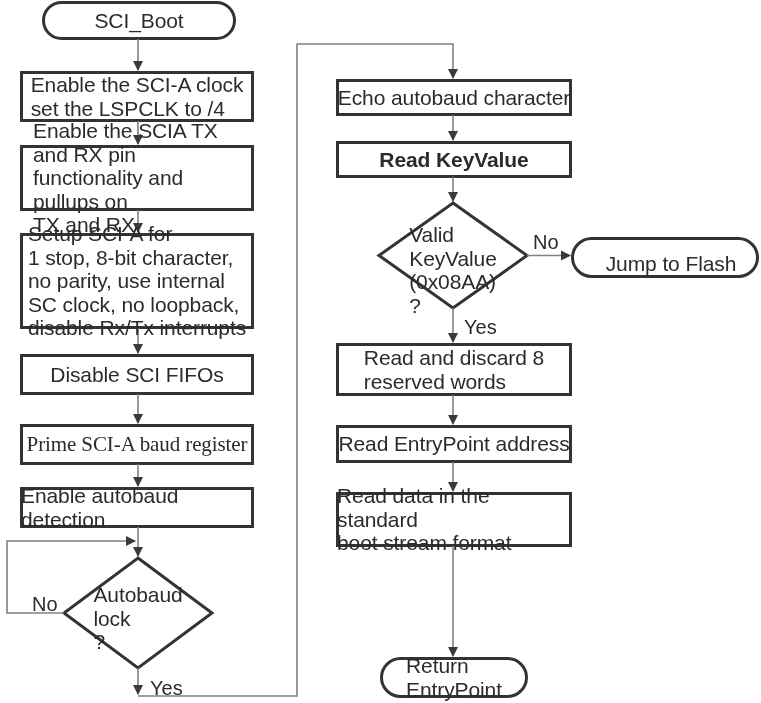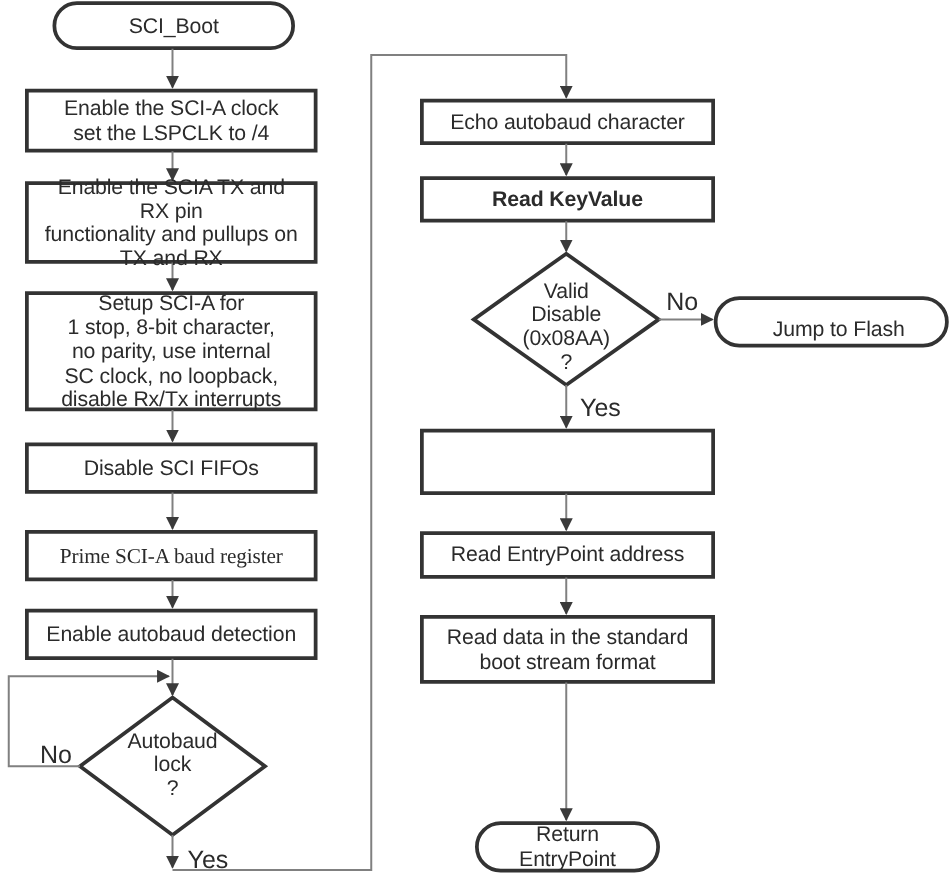--- a/index.html
+++ b/index.html
@@ -22,23 +22,23 @@
     left: 0;
     top: 0;
     width: 761px;
     height: 703px;
   }
   .node-label {
     position: absolute;
     display: flex;
     align-items: center;
     justify-content: center;
-    text-align: center;
+    text-align: left;
     color: #2b2b2b;
-    font-size: 17px;
+    font-size: 21px;
     line-height: 1.12;
     white-space: pre-line;
     pointer-events: none;
     letter-spacing: -0.1px;
   }
   .edge-label {
     position: absolute;
     color: #2b2b2b;
     font-size: 20px;
     line-height: 1;
@@ -140,26 +140,28 @@
 
   <div class="node-label" style="left:74px;top:583px;width:128px;height:60px;align-items:flex-start;">Autobaud
 lock
 ?</div>
 
   <div class="node-label" style="left:337px;top:80px;width:234px;height:35px;">Echo autobaud character</div>
 
   <div class="node-label" style="left:337px;top:142px;width:234px;height:35px;font-weight:bold;">Read KeyValue</div>
 
   <div class="node-label" style="left:389px;top:223px;width:128px;height:75px;align-items:flex-start;">Valid
-Disable
+KeyValue
 (0x08AA)
 ?</div>
 
   <div class="node-label" style="left:572px;top:244px;width:198px;height:39px;">Jump to Flash</div>
 
+  <div class="node-label" style="left:337px;top:344px;width:234px;height:51px;">Read and discard 8
+reserved words</div>
 
   <div class="node-label" style="left:337px;top:426px;width:234px;height:36px;">Read EntryPoint address</div>
 
   <div class="node-label" style="left:337px;top:493px;width:234px;height:53px;">Read data in the standard
 boot stream format</div>
 
   <div class="node-label" style="left:381px;top:658px;width:146px;height:39px;">Return
 EntryPoint</div>
 
   <div class="edge-label" style="left:32px;top:594px;">No</div>

